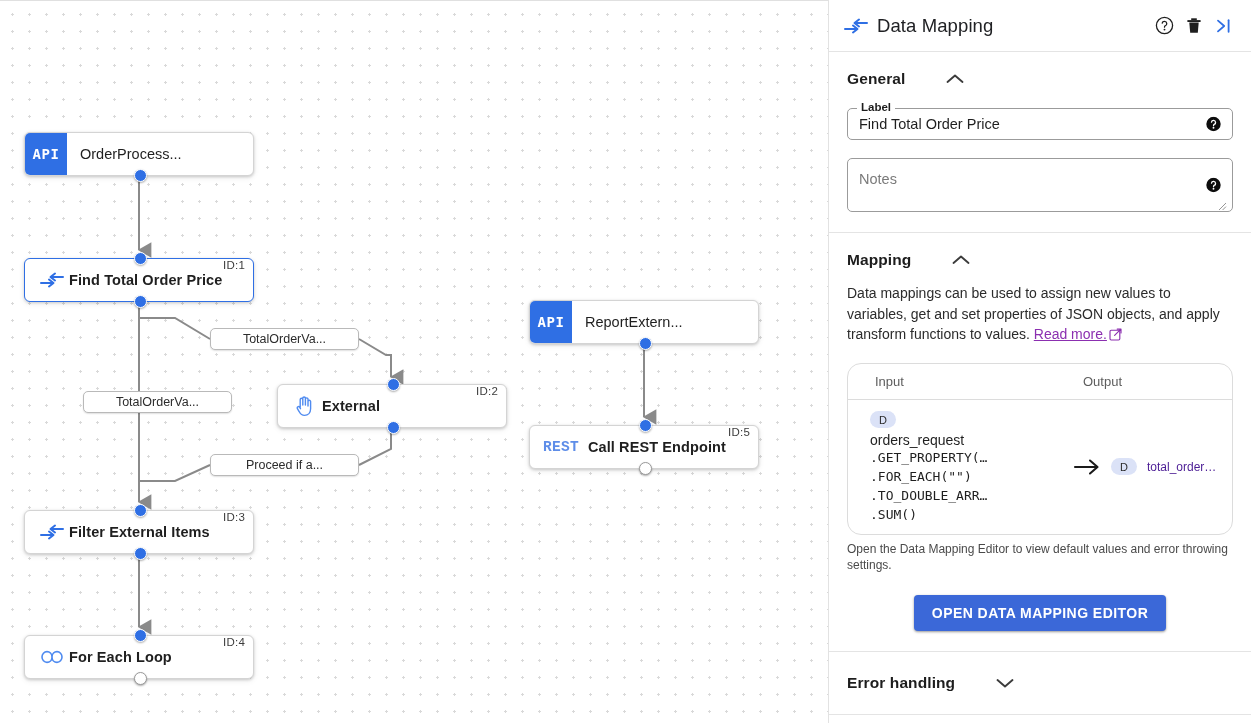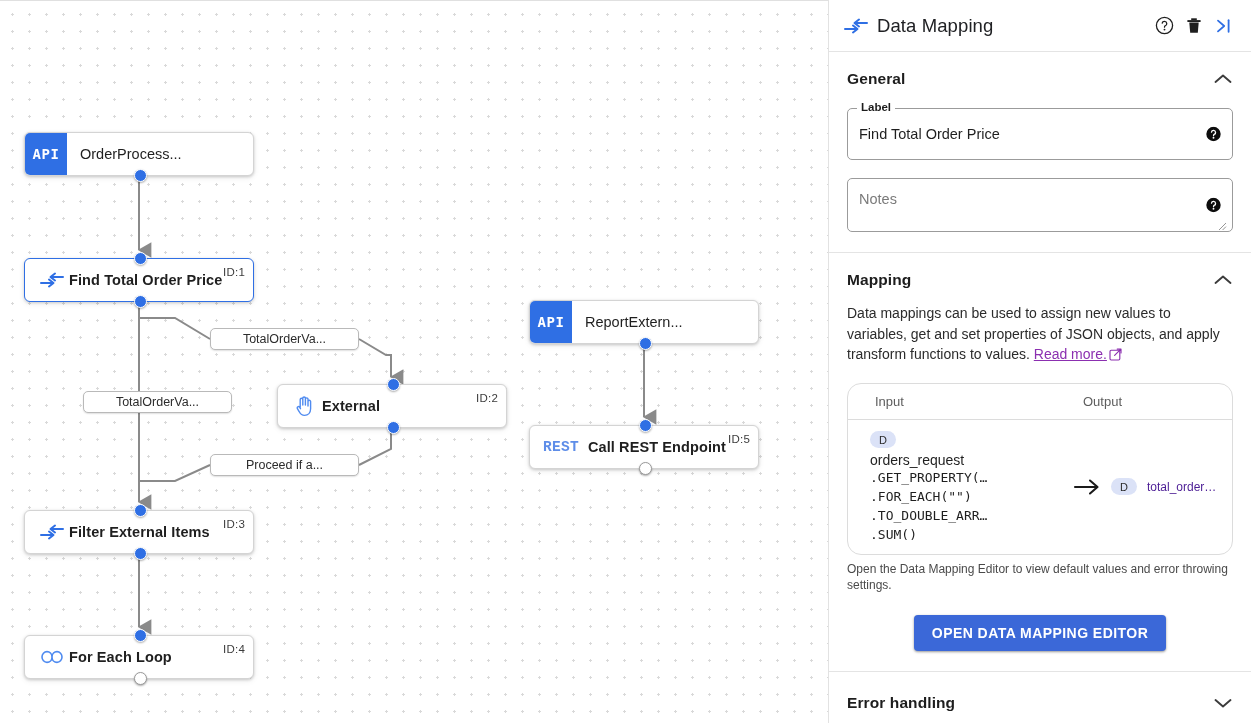--- a/index.html
+++ b/index.html
@@ -39,21 +39,21 @@
   }
   .node.selected {
     border: 1.6px solid #2f6fe4;
     box-shadow: 0 1px 3px rgba(0,0,0,0.16), 0 2px 6px rgba(0,0,0,0.07);
   }
   .node-label {
     font-size: 14.5px; color: #1f1f1f; font-weight: 600;
     letter-spacing: .1px; white-space: nowrap;
   }
   .node-id {
-    position: absolute; right: 8px; top: 7px;
+    position: absolute; right: 8px; top: 0;
     font-size: 11.5px; color: #3c3c3c; font-weight: 400;
     letter-spacing: .2px;
   }
   
   .api-node { padding: 0; }
   .api-badge {
     width: 42px; align-self: stretch;
     background: #2f6fe4;
     border-radius: 5px 0 0 5px;
     display: flex; align-items: center; justify-content: center;
@@ -124,34 +124,34 @@
     width: 30px; height: 30px; display: flex; align-items: center; justify-content: center;
     color: #1f1f1f; background: none; border: none; cursor: pointer;
   }
   .hdr-btn.blue { color: #2f6fe4; }
 
   .section {
     padding: 18px 18px 20px 18px;
     border-bottom: 1px solid #e4e4e4;
   }
   .section-head {
-    display: flex; align-items: center; justify-content: space-between;
+    display: flex; align-items: center; 
     cursor: pointer;
     gap: 40px;
   }
   .section-title {
     font-size: 15.5px; font-weight: 700; color: #1d1d1d; letter-spacing: .1px;
   }
   .chev { color: #3c3c3c; display:flex; align-items:center; }
 
   
   .field {
     position: relative; margin-top: 20px;
     border: 1px solid #9b9b9b; border-radius: 5px;
-    height: 52px; display: flex; align-items: center;
+    height: 32px; display: flex; align-items: center;
     padding: 0 42px 0 11px;
   }
   .field-legend {
     position: absolute; top: -8px; left: 9px;
     background: #ffffff; padding: 0 4px;
     font-size: 11.5px; font-weight: 700; color: #1d1d1d;
   }
   .field-value { font-size: 14.5px; color: #1f1f1f; white-space: nowrap; overflow: hidden; }
   .field-help {
     position: absolute; right: 11px; top: 50%; transform: translateY(-50%);

